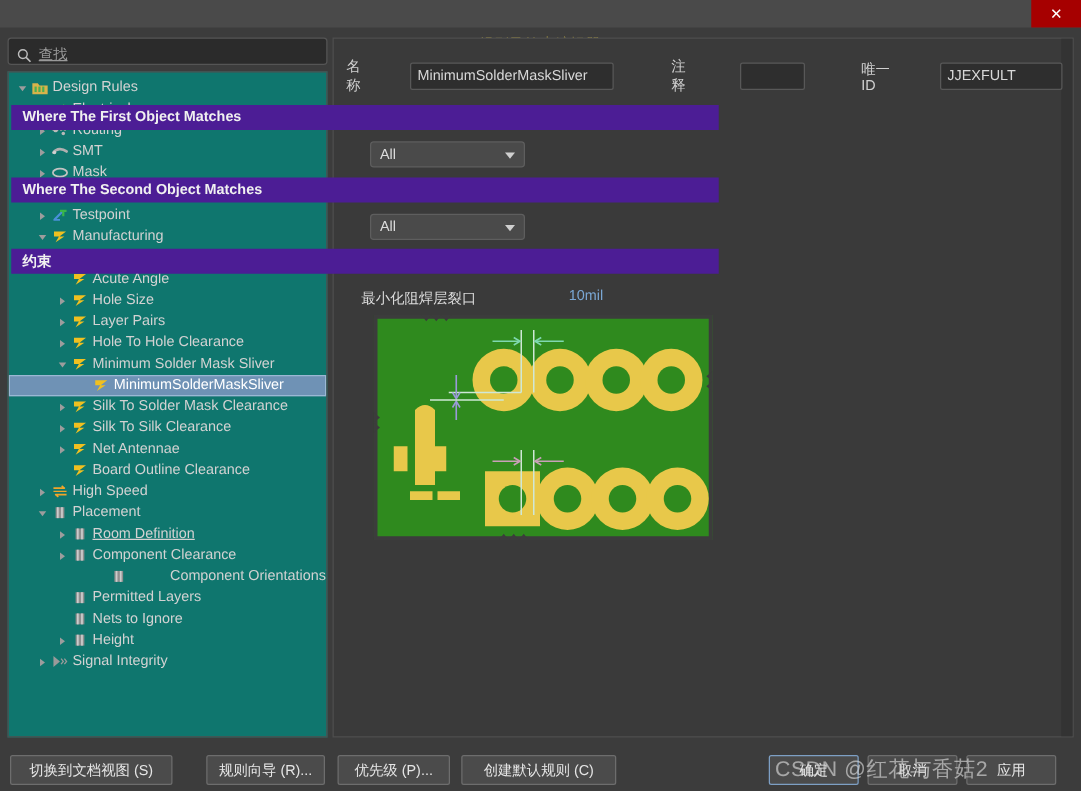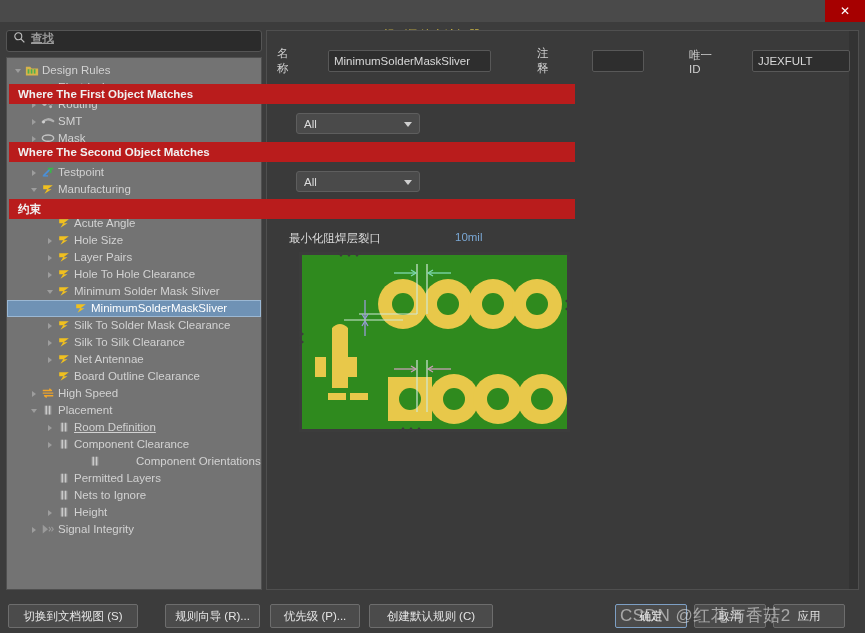--- a/index.html
+++ b/index.html
@@ -39,35 +39,34 @@
   .left-pane {
     position: absolute; left: 6px; top: 30px;
     width: 256px; height: 560px;
   }
   .search-box {
     position: relative;
     width: 256px; height: 22px;
     background: #2b2b2b;
     border: 1px solid #555;
     border-radius: 3px;
-    display: flex; align-items: flex-start;
+    display: flex; align-items: flex-end;
     padding-left: 6px;
-    font-weight: bold;
   }
   .search-icon { width: 13px; height: 13px; flex: 0 0 13px; margin-right: 5px; }
   .search-placeholder {
     font-size: 11.5px; color: #9a9a9a;
     text-decoration: underline;
     text-underline-offset: 1px;
   }
 
   .tree-panel {
     position: absolute; left: 0; top: 27px;
     width: 256px; height: 533px;
-    background: #737373;
+    background: #0f766e;
     border: 1px solid #4f4f4f;
     overflow: hidden;
     padding-top: 4px;
   }
 
   .tree-row {
     display: flex; align-items: center;
     height: 17px;
     font-size: 11.5px;
     color: #d2d2d2;
@@ -143,21 +142,21 @@
     border-radius: 2px;
     color: #e2e2e2;
     font-size: 11.5px;
     font-family: "Liberation Sans", sans-serif;
     cursor: pointer;
   }
 
   .section-bar {
     position: absolute; left: 9px;
     width: 566px; height: 20px;
-    background: #b91c1c;
+    background: #4c1d95;
     display: flex; align-items: center;
     padding-left: 9px;
     font-size: 11.5px; font-weight: bold;
     color: #f0f0f0;
   }
 
   .combo {
     position: absolute;
     width: 124px; height: 21px;
     background: #4a4a4a;

